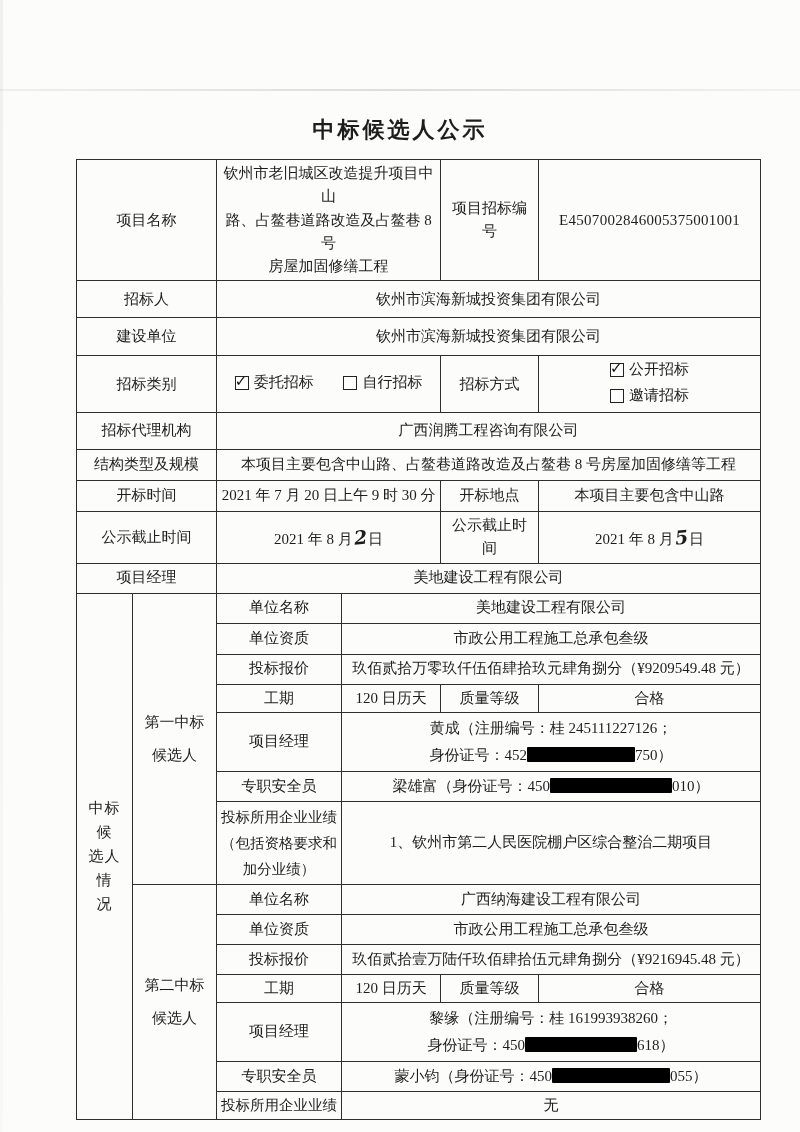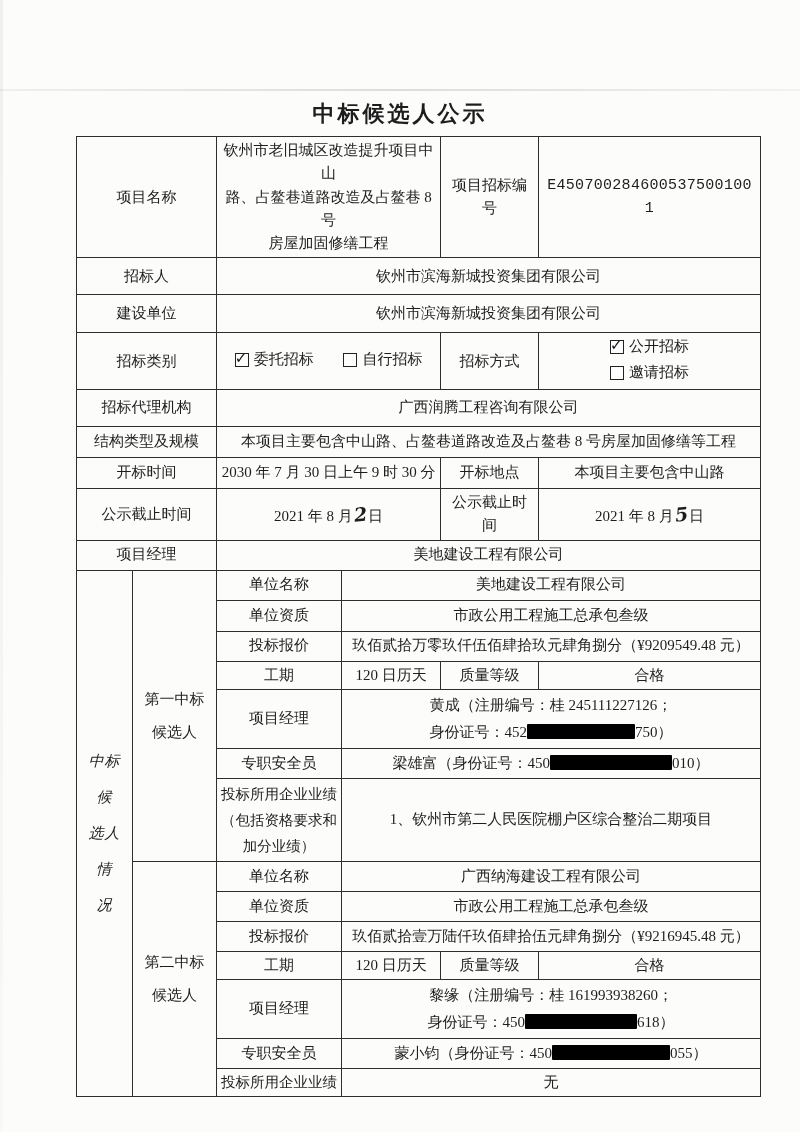--- a/index.html
+++ b/index.html
@@ -10,39 +10,39 @@
   }
   .scan-streak{
     position:absolute;left:0;top:89px;width:800px;height:2px;
     background:linear-gradient(90deg,rgba(120,120,120,.10),rgba(110,110,110,.22),rgba(120,120,120,.08));
   }
   .scan-edge{
     position:absolute;left:0;top:0;width:3px;height:1132px;
     background:linear-gradient(180deg,rgba(150,150,150,.12),rgba(150,150,150,.04));
   }
   h1.doc-title{
-    margin:0;padding:101px 0 0 0;text-align:center;
+    margin:16px;padding:101px 0 0 0;text-align:center;
     font-size:22px;line-height:26px;font-weight:600;letter-spacing:3px;
   }
   table.doc{
     border-collapse:collapse;table-layout:fixed;
     width:684px;margin:9px 0 0 76px;
   }
   table.doc td{
     border:1px solid #2e2e2e;
     font-size:15px;line-height:1.55;
     text-align:center;vertical-align:middle;
     padding:2px 4px;
     word-break:break-all;
   }
   td.left{text-align:left;padding-left:8px;}
   td.pname-val{
     text-align:left;font-size:14.5px;line-height:31px;padding:0 3px 0 7px;
   }
-  td.section-label div{line-height:36px;letter-spacing:1px;font-style:italic;}
+  td.section-label div{line-height:24px;letter-spacing:1px;}
   td.rank-label div{line-height:33px;}
   td.perf-label div{line-height:26px;font-size:14.5px;}
   td.two-line div{line-height:27px;}
   .cb{display:inline-flex;align-items:center;margin:0 13px;white-space:nowrap;}
   .cb-box{
     width:12px;height:12px;border:1.5px solid #222;position:relative;
     margin-right:5px;flex:0 0 auto;background:#fdfdfd;
   }
   .cb-box.checked::after{
     content:"\2713";
@@ -52,21 +52,21 @@
   }
   .redact{
     display:inline-block;height:15px;background:#000;
     vertical-align:-2px;border-radius:1px;
   }
   .hand{
     font-family:"DejaVu Serif",serif;font-style:italic;font-weight:700;
     font-size:19px;display:inline-block;transform:rotate(-6deg);
     margin:0 1px;
   }
-  .num{letter-spacing:.3px;font-family:Liberation Mono, monospace;}
+  .num{letter-spacing:.3px;}
 </style>
 </head>
 <body>
 
 <div class="scan-streak"></div>
 <div class="scan-edge"></div>
 
 <h1 class="doc-title">中标候选人公示</h1>
 
 <table class="doc">
@@ -131,21 +131,21 @@
       <td colspan="4">广西润腾工程咨询有限公司</td>
     </tr>
 
     <tr style="height:31px">
       <td colspan="2">结构类型及规模</td>
       <td colspan="4" class="left">本项目主要包含中山路、占鳌巷道路改造及占鳌巷 8 号房屋加固修缮等工程</td>
     </tr>
 
     <tr style="height:31px">
       <td colspan="2">开标时间</td>
-      <td colspan="2">2030 年 7 月 30 日上午 9 时 30 分</td>
+      <td colspan="2">2021 年 7 月 20 日上午 9 时 30 分</td>
       <td>开标地点</td>
       <td>本项目主要包含中山路</td>
     </tr>
 
     <tr style="height:31px">
       <td colspan="2">公示截止时间</td>
       <td colspan="2"><span>2021 年 8 月</span><span class="hand">2</span><span>日</span></td>
       <td>公示截止时间</td>
       <td><span>2021 年 8 月</span><span class="hand">5</span><span>日</span></td>
     </tr>

